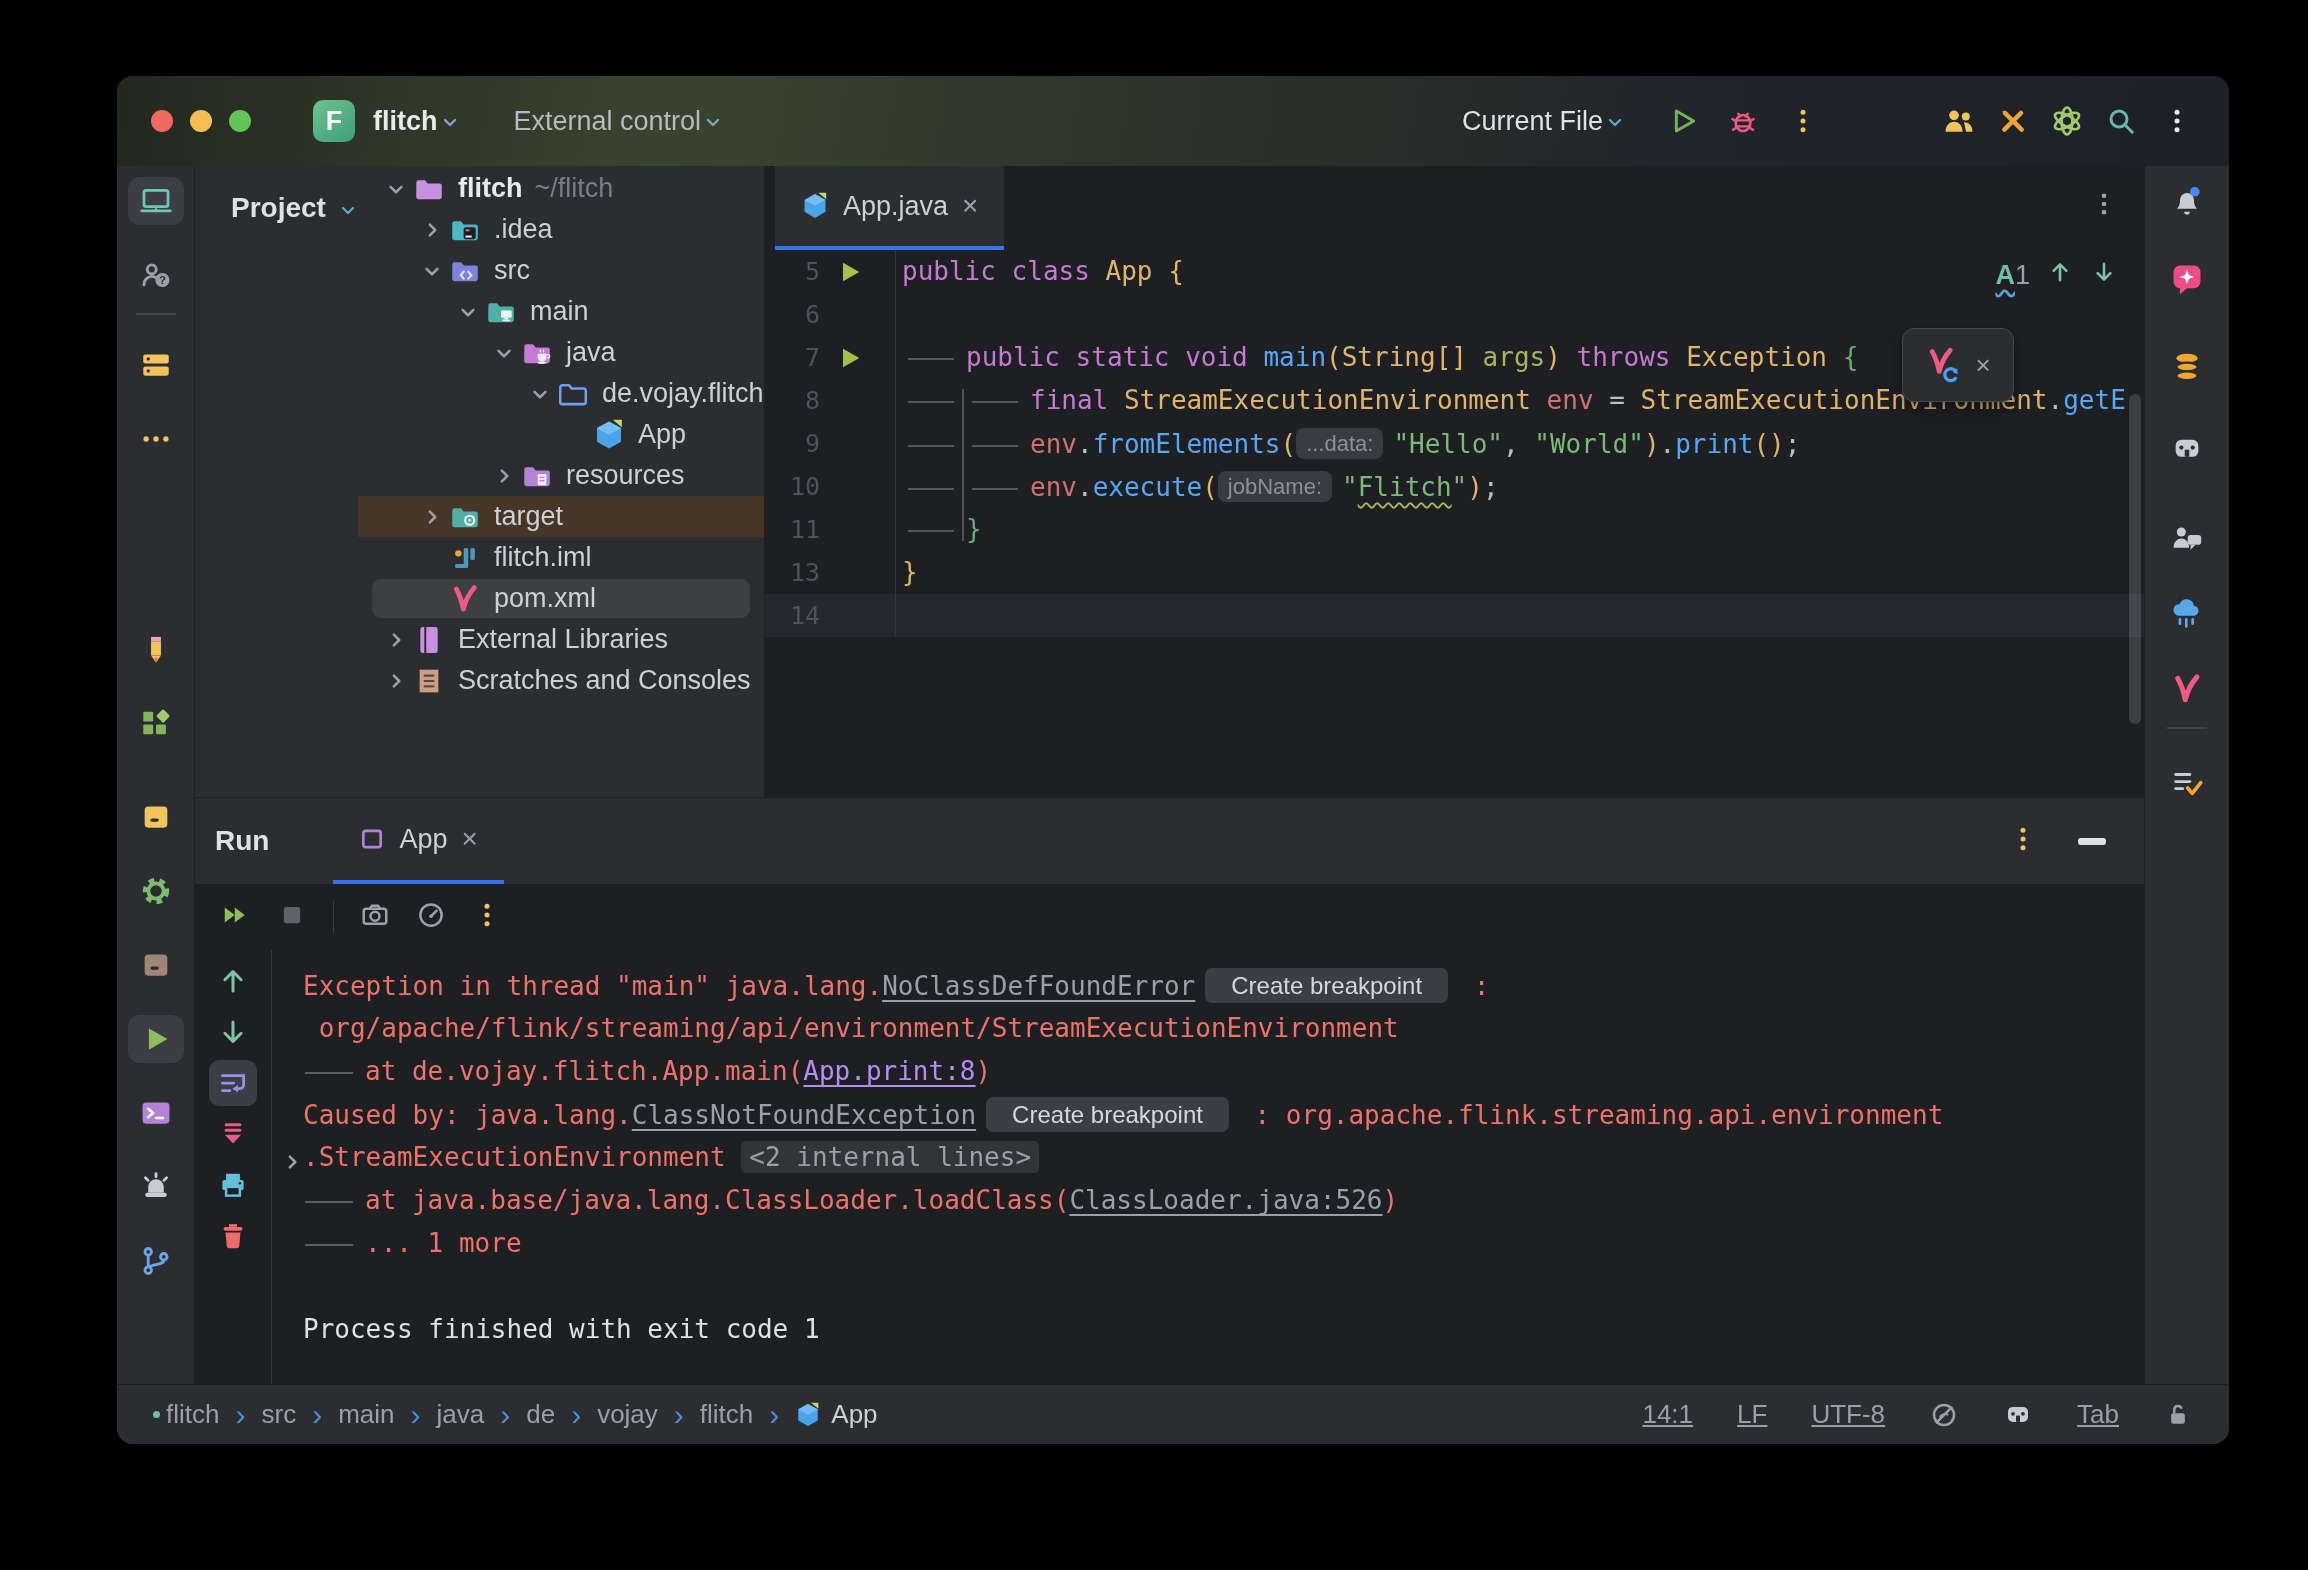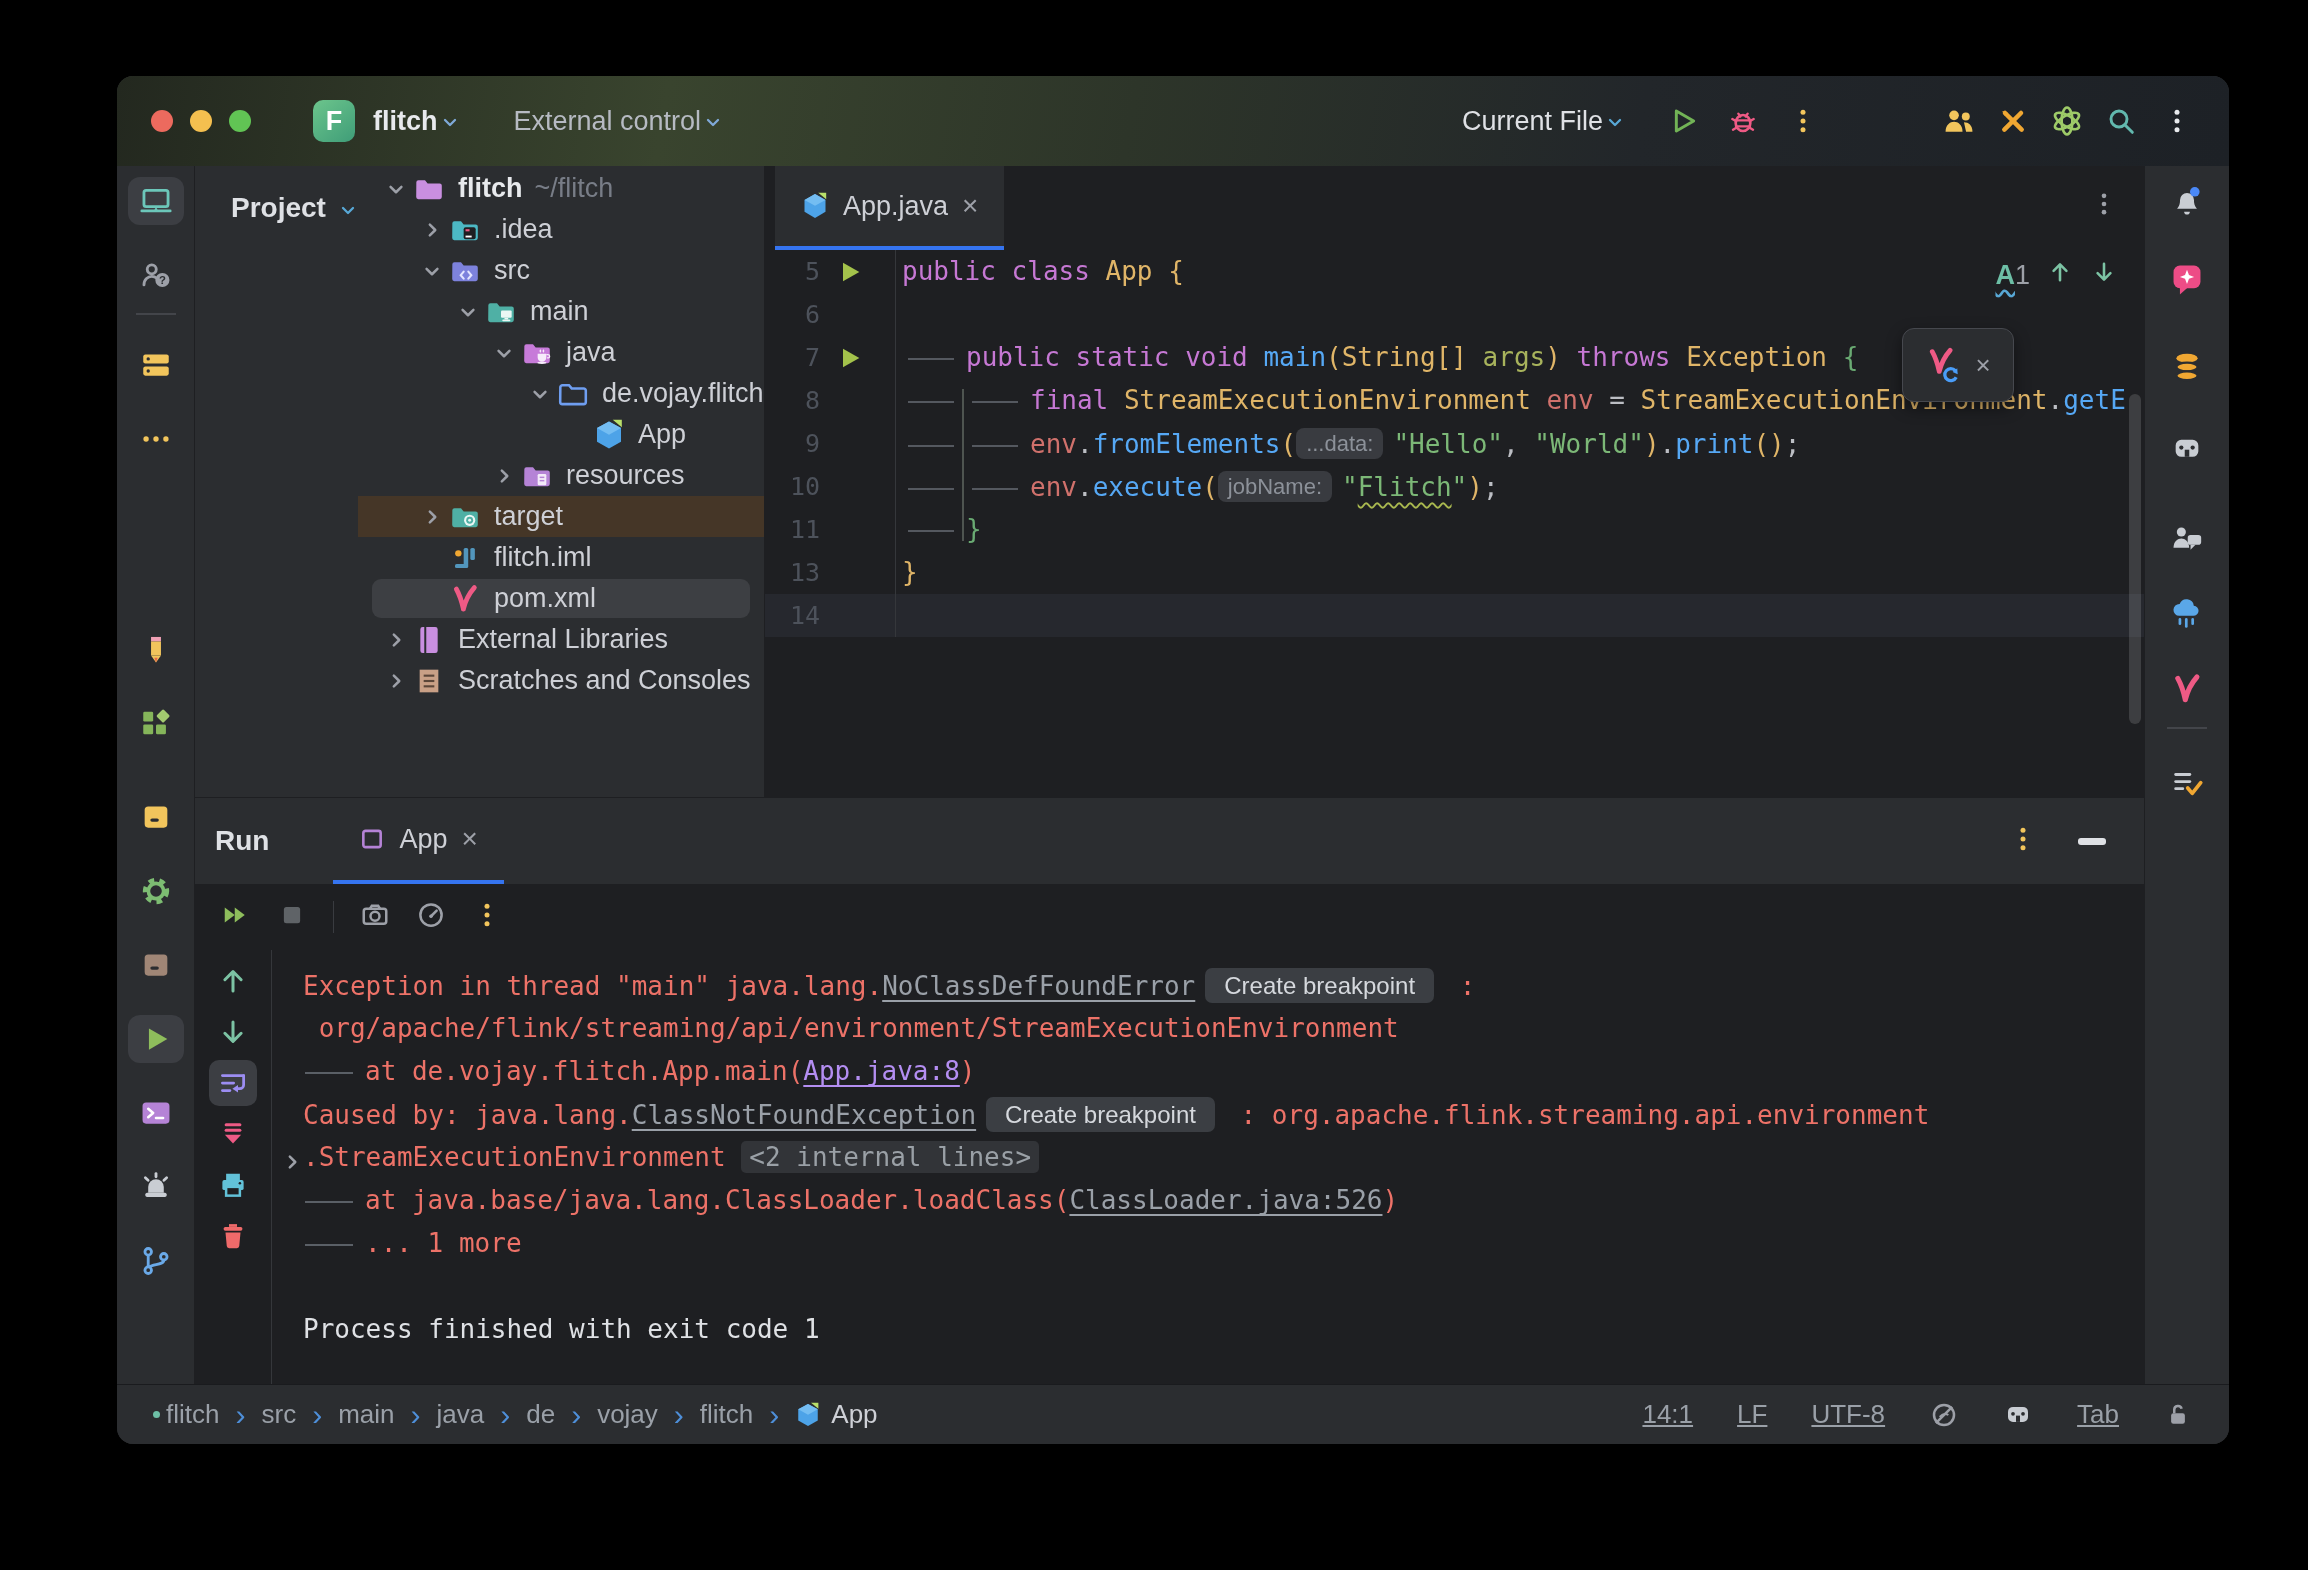--- a/index.html
+++ b/index.html
@@ -84,21 +84,21 @@
   .vdiv { width:0; height:32px; border-left:1px solid #393b40; }
   .console-wrap { flex:1; display:flex; min-height:0; }
   .con-gutter { width:77px; flex:0 0 77px; border-right:1px solid #35373b; display:flex; flex-direction:column; align-items:center; padding-top:8px; gap:5px; }
   .cg-item { width:48px; height:46px; border-radius:10px; display:flex; align-items:center; justify-content:center; }
   .cg-item.sel { background:#3c3e43; }
   .console { flex:1; position:relative; font-family:"DejaVu Sans Mono","Liberation Mono",monospace; font-size:26px; padding:14px 0 0 31px; min-width:0; overflow:hidden; }
   .con-line { height:43px; line-height:43px; white-space:pre; position:relative; }
   .c-err{color:#ed7268}.c-wht{color:#dfe1e5}
   .c-lnk{color:#9aa0a8; text-decoration:underline; text-underline-offset:5px;}
   .c-plnk{color:#b48ef2; text-decoration:underline; text-underline-offset:5px;}
-  .c-bp{background:#3b3e43; color:#d5d8dd; font-family:"Liberation Sans",sans-serif; font-size:24px; border-radius:7px; padding:4px 19px; margin:0 10px; vertical-align:1px;}
+  .c-bp{background:#3b3e43; color:#d5d8dd; font-family:"Liberation Sans",sans-serif; font-size:24px; border-radius:7px; padding:4px 26px; margin:0 10px; vertical-align:1px;}
   .c-int{background:#323438; color:#9aa0a6; border-radius:5px; padding:1px 8px;}
   .c-tab{display:inline-block; width:62px; height:24px; vertical-align:middle; background:linear-gradient(#5a5f66,#5a5f66) 2px 50%/48px 2px no-repeat;}
   .con-expand { position:absolute; left:-24px; top:9px; }
 
   
   .statusbar { height:60px; flex:0 0 60px; background:#2b2d30; border-top:1px solid #1a1b1e; display:flex; align-items:center; padding:0 36px; font-size:26px; color:#9aa0a8; }
   .crumbs { display:flex; align-items:center; gap:16px; }
   .crumb { display:flex; align-items:center; gap:10px; }
   .crumb-sep { color:#4e8fd9; font-size:30px; line-height:1; }
   .crumb-dot { width:7px; height:7px; border-radius:50%; background:#6dbfa6; margin-right:6px; }
@@ -662,21 +662,21 @@
                     <rect x="8.8" y="2.5" width="6.4" height="2.2" fill="#ef6a6a"></rect>
                     <rect x="4.5" y="4.7" width="15" height="3" rx="1.3" fill="#ef6a6a"></rect>
                     <path d="M6,9.2 h12 l-1,10.8 a1.9,1.9 0 0 1 -1.9,1.7 h-6.2 a1.9,1.9 0 0 1 -1.9,-1.7 z" fill="#ef6a6a"></path>
                   </svg>
                 </span>
               </div>
             </div>
           <div class="console" id="console">
               <div class="con-line"><span class="c-err">Exception in thread "main" java.lang.</span><span class="c-lnk">NoClassDefFoundError</span><span class="c-bp">Create breakpoint</span><span class="c-err"> :</span></div>
               <div class="con-line"><span class="c-err"> org/apache/flink/streaming/api/environment/StreamExecutionEnvironment</span></div>
-              <div class="con-line"><span class="c-tab"></span><span class="c-err">at de.vojay.flitch.App.main(</span><span class="c-plnk">App.java:8</span><span class="c-err">)</span></div>
+              <div class="con-line"><span class="c-tab"></span><span class="c-err">at de.vojay.flitch.App.main(</span><span class="c-plnk">App.print:8</span><span class="c-err">)</span></div>
               <div class="con-line"><span class="c-err">Caused by: java.lang.</span><span class="c-lnk">ClassNotFoundException</span><span class="c-bp">Create breakpoint</span><span class="c-err"> : org.apache.flink.streaming.api.environment</span></div>
               <div class="con-line"><span class="con-expand"><svg width="26" height="26" viewBox="0 0 24 24" xmlns="http://www.w3.org/2000/svg">
                     <polyline points="10,7 15,12 10,17" fill="none" stroke="#9da0a8" stroke-width="2.3" stroke-linecap="round" stroke-linejoin="round"></polyline>
                   </svg></span><span class="c-err">.StreamExecutionEnvironment </span><span class="c-int">&lt;2 internal lines&gt;</span></div>
               <div class="con-line"><span class="c-tab"></span><span class="c-err">at java.base/java.lang.ClassLoader.loadClass(</span><span class="c-lnk">ClassLoader.java:526</span><span class="c-err">)</span></div>
               <div class="con-line"><span class="c-tab"></span><span class="c-err">... 1 more</span></div>
               <div class="con-line"></div>
               <div class="con-line"><span class="c-wht">Process finished with exit code 1</span></div>
             </div>
         </div>

